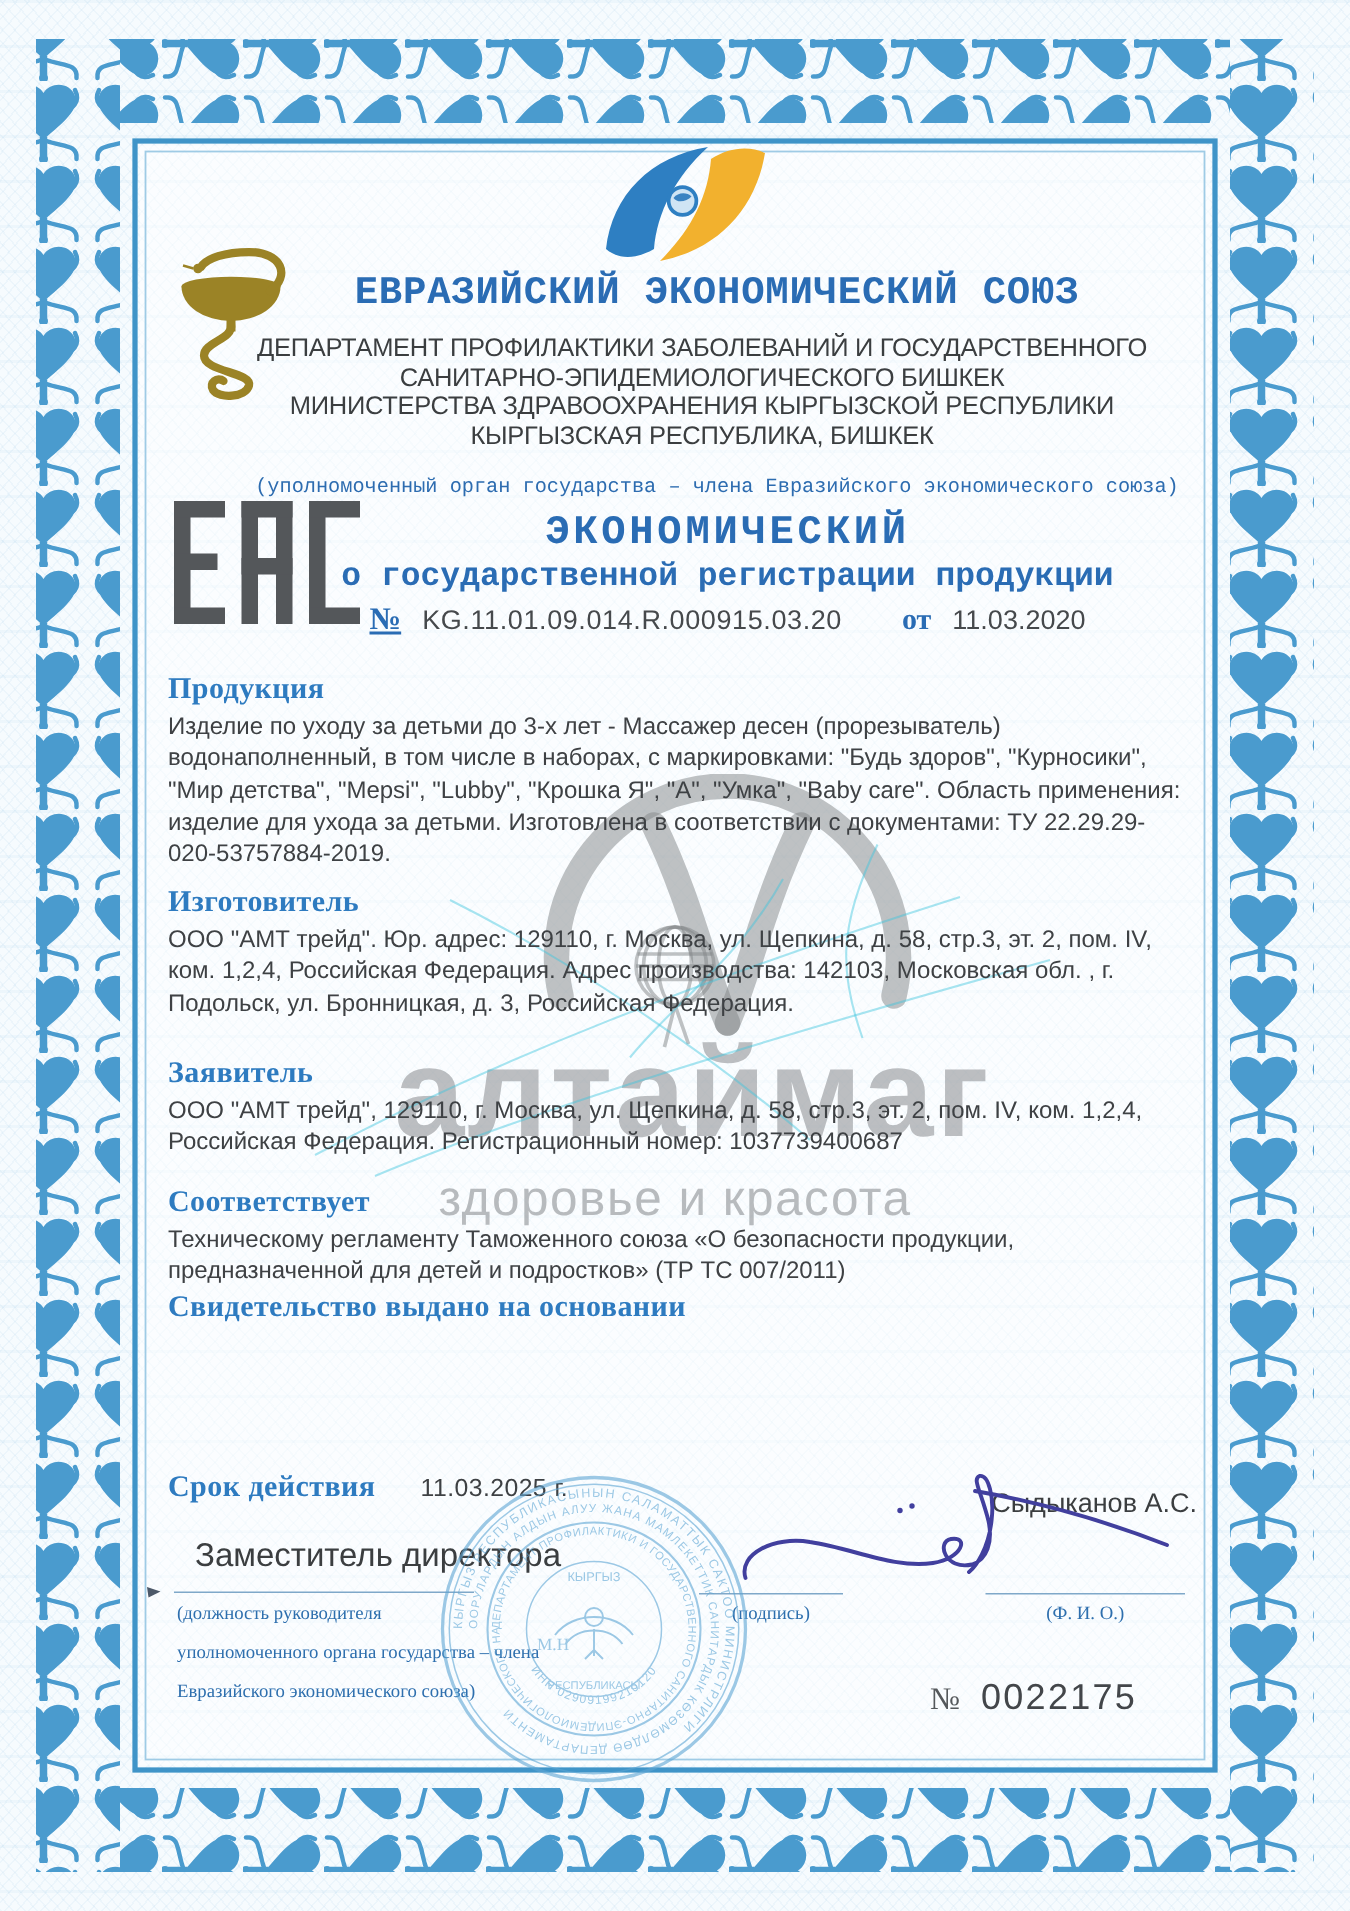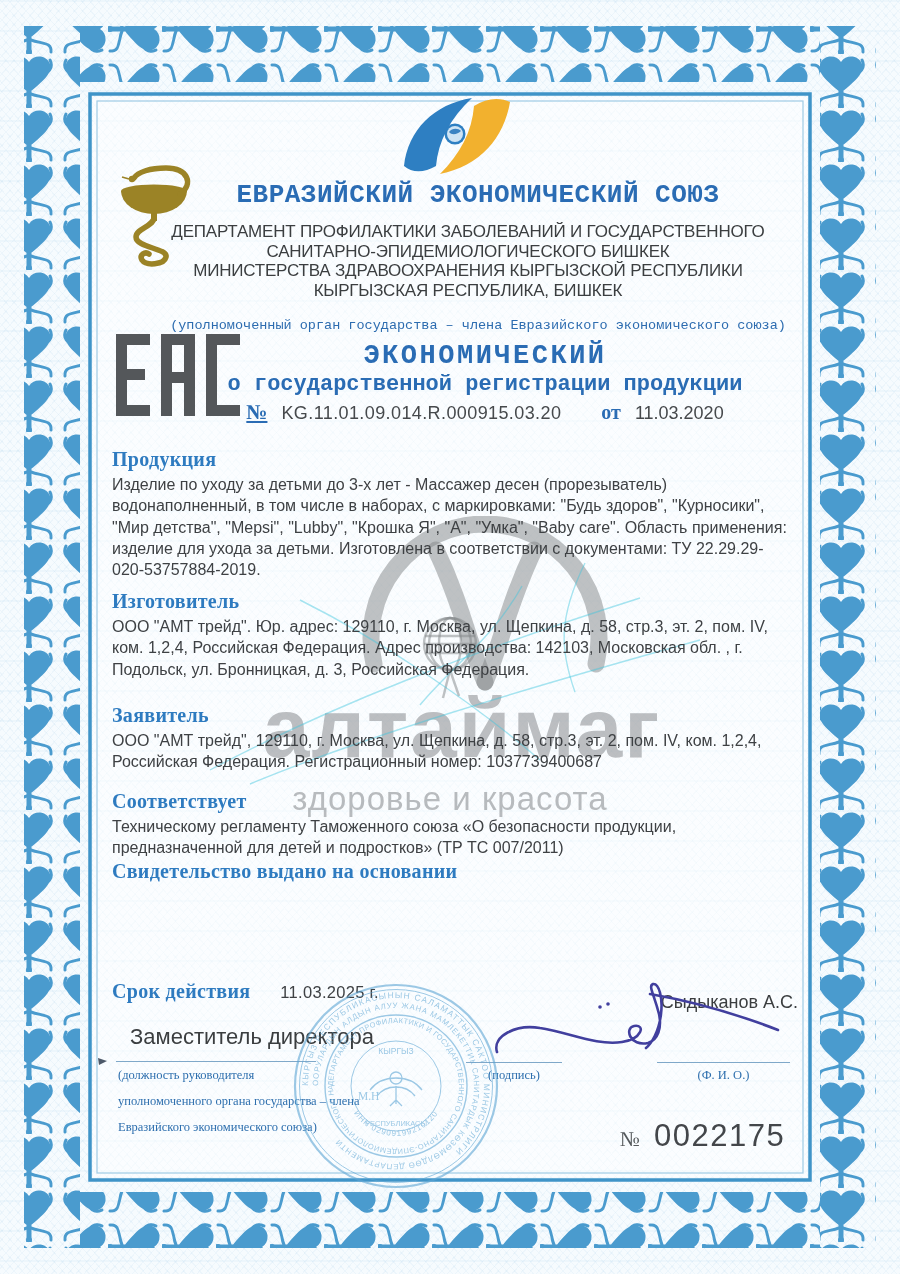--- a/index.html
+++ b/index.html
@@ -48,21 +48,21 @@
   .small-cap{font-family:"Liberation Serif",serif;font-size:12.5px;color:#2e6fae;}
   .cap-left1{left:118px;top:1068px;width:300px;}
   .cap-left2{left:118px;top:1094px;width:320px;}
   .cap-left3{left:118px;top:1120px;width:320px;}
   .cap-mid{left:446px;top:1068px;width:136px;text-align:center;}
   .cap-right{left:657px;top:1068px;width:133px;text-align:center;}
   .sign-name{left:650px;top:992px;width:148px;font-size:18px;color:#3b3e40;text-align:right;}
   
   .serial{left:620px;top:1118px;width:190px;display:flex;align-items:baseline;gap:14px;}
   .serial-label{font-family:"Liberation Serif",serif;font-size:21px;color:#55595c;}
-  .serial-num{font-size:31px;color:#43464a;letter-spacing:1.5px;}
+  .serial-num{font-size:24px;color:#43464a;letter-spacing:1.5px;}
   
   .wm-brand{left:162px;top:686px;width:600px;text-align:center;font-size:84px;font-weight:bold;
     color:rgba(125,128,131,.5);letter-spacing:2px;line-height:84px;}
   .wm-tagline{left:150px;top:780px;width:600px;text-align:center;font-size:33px;
     color:rgba(130,133,136,.55);letter-spacing:1px;}
   .noptr{pointer-events:none;}
 </style>
 </head>
 <body>
 

